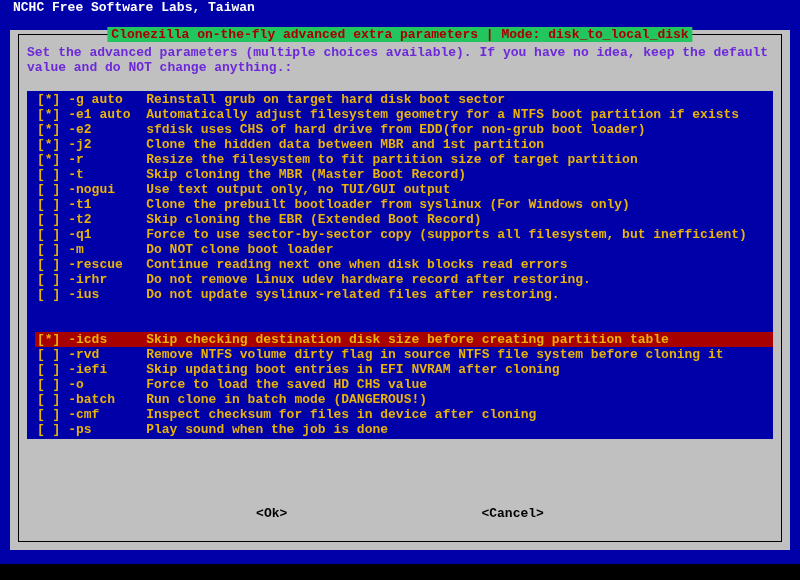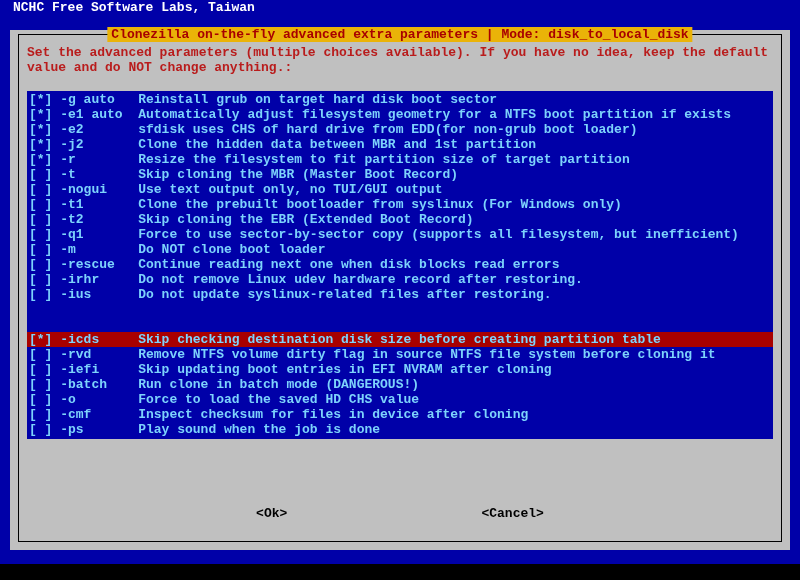--- a/index.html
+++ b/index.html
@@ -36,43 +36,43 @@
     right: 8px;
     bottom: 8px;
     border: 1px solid #000;
     box-sizing: border-box;
   }
   .frame-title {
     position: absolute;
     top: -8px;
     left: 50%;
     transform: translateX(-50%);
-    background: #eab308;
+    background: #22c55e;
     color: #a80000;
     padding: 0 4px;
     white-space: nowrap;
     cursor: default;
   }
   .instruction {
     position: absolute;
     top: 10px;
     left: 8px;
     right: 8px;
-    color: #b91c1c;
+    color: #6d28d9;
     white-space: pre-wrap;
     cursor: default;
   }
   .listbox {
     position: absolute;
     top: 56px;
     left: 8px;
     right: 8px;
     background: #0000a8;
-    color: #7dd3fc;
-    padding: 1px 0 2px 0;
+    color: #eab308;
+    padding: 1px 0 2px 8px;
   }
   .row {
     white-space: pre;
     padding: 0 2px;
     cursor: pointer;
   }
   .row.sel {
     background: #a80000;
     margin-top: 30px;
   }
@@ -124,22 +124,22 @@
         <div class="row"><span class="check-col">[ ]</span><span class="flag-col"> -t1</span><span>  Clone the prebuilt bootloader from syslinux (For Windows only)</span></div>
         <div class="row"><span class="check-col">[ ]</span><span class="flag-col"> -t2</span><span>  Skip cloning the EBR (Extended Boot Record)</span></div>
         <div class="row"><span class="check-col">[ ]</span><span class="flag-col"> -q1</span><span>  Force to use sector-by-sector copy (supports all filesystem, but inefficient)</span></div>
         <div class="row"><span class="check-col">[ ]</span><span class="flag-col"> -m</span><span>  Do NOT clone boot loader</span></div>
         <div class="row"><span class="check-col">[ ]</span><span class="flag-col"> -rescue</span><span>  Continue reading next one when disk blocks read errors</span></div>
         <div class="row"><span class="check-col">[ ]</span><span class="flag-col"> -irhr</span><span>  Do not remove Linux udev hardware record after restoring.</span></div>
         <div class="row"><span class="check-col">[ ]</span><span class="flag-col"> -ius</span><span>  Do not update syslinux-related files after restoring.</span></div>
         <div class="row sel"><span class="check-col">[*]</span><span class="flag-col"> -icds</span><span>  Skip checking destination disk size before creating partition table</span></div>
         <div class="row"><span class="check-col">[ ]</span><span class="flag-col"> -rvd</span><span>  Remove NTFS volume dirty flag in source NTFS file system before cloning it</span></div>
         <div class="row"><span class="check-col">[ ]</span><span class="flag-col"> -iefi</span><span>  Skip updating boot entries in EFI NVRAM after cloning</span></div>
+        <div class="row"><span class="check-col">[ ]</span><span class="flag-col"> -o</span><span>  Force to load the saved HD CHS value</span></div>
         <div class="row"><span class="check-col">[ ]</span><span class="flag-col"> -batch</span><span>  Run clone in batch mode (DANGEROUS!)</span></div>
-        <div class="row"><span class="check-col">[ ]</span><span class="flag-col"> -o</span><span>  Force to load the saved HD CHS value</span></div>
         <div class="row"><span class="check-col">[ ]</span><span class="flag-col"> -cmf</span><span>  Inspect checksum for files in device after cloning</span></div>
         <div class="row"><span class="check-col">[ ]</span><span class="flag-col"> -ps</span><span>  Play sound when the job is done</span></div>
       </div>
 
     <div class="buttons">
       <span class="btn">&lt;Ok&gt;</span>
       <span class="btn">&lt;Cancel&gt;</span>
     </div>
   </div>
 </div>

